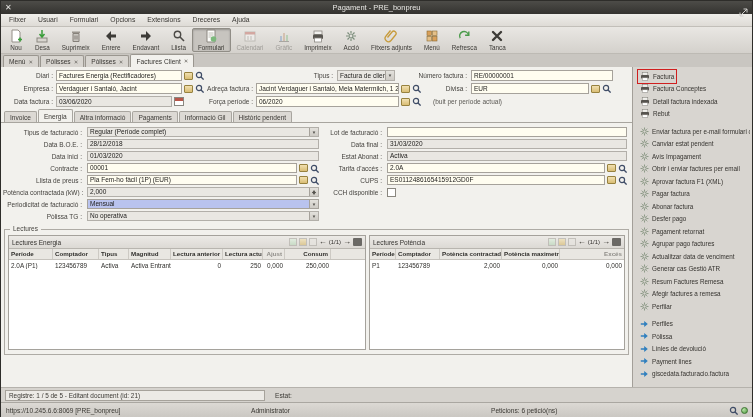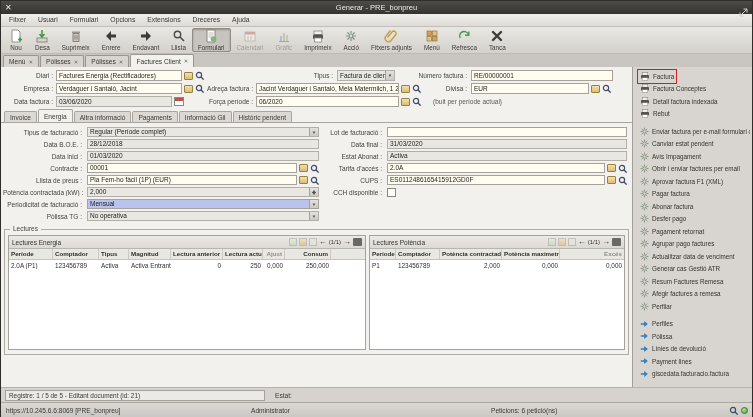--- a/index.html
+++ b/index.html
@@ -141,21 +141,21 @@
     <g id="i-goto">
         <path d="M0.8 3.2h3.4V1l3.6 3-3.6 3V4.8H0.8z" fill="#2f7fbe"></path>
       </g>
   </defs>
 </svg>
 
 <div class="window">
 
   <div class="titlebar">
     <span class="tb-close">✕</span>
-    <span class="tb-title">Generar - PRE_bonpreu</span>
+    <span class="tb-title">Pagament - PRE_bonpreu</span>
     <span class="tb-resize"><svg width="9" height="9" viewBox="0 0 9 9">
           <path d="M1 8L8 1M8 1H4.5M8 1v3.5M1 8h3.5M1 8V4.5" stroke="#cfcecb" stroke-width="1" fill="none"></path>
         </svg></span>
   </div>
 
   <div class="menubar">
 
   <span class="menu-item">Fitxer</span>
       <span class="menu-item">Usuari</span>
       <span class="menu-item">Formulari</span>

